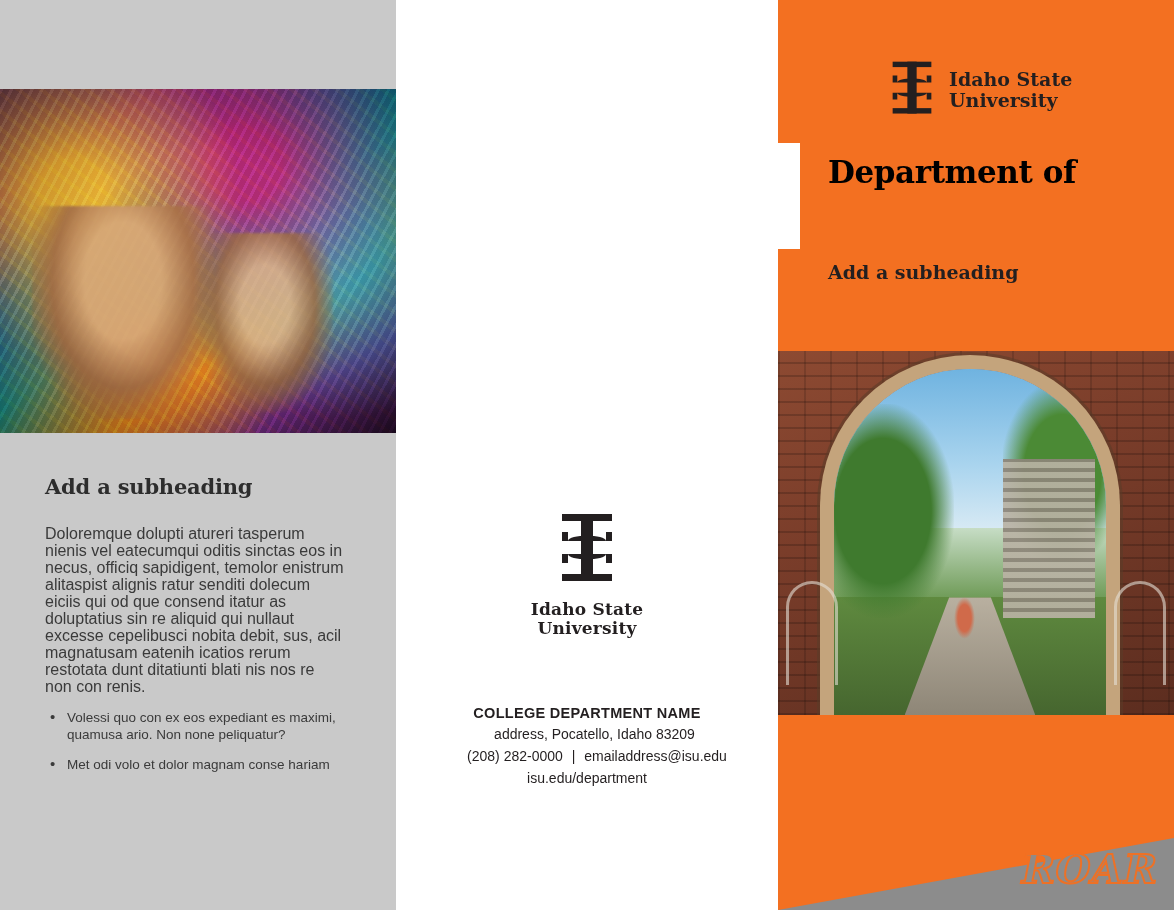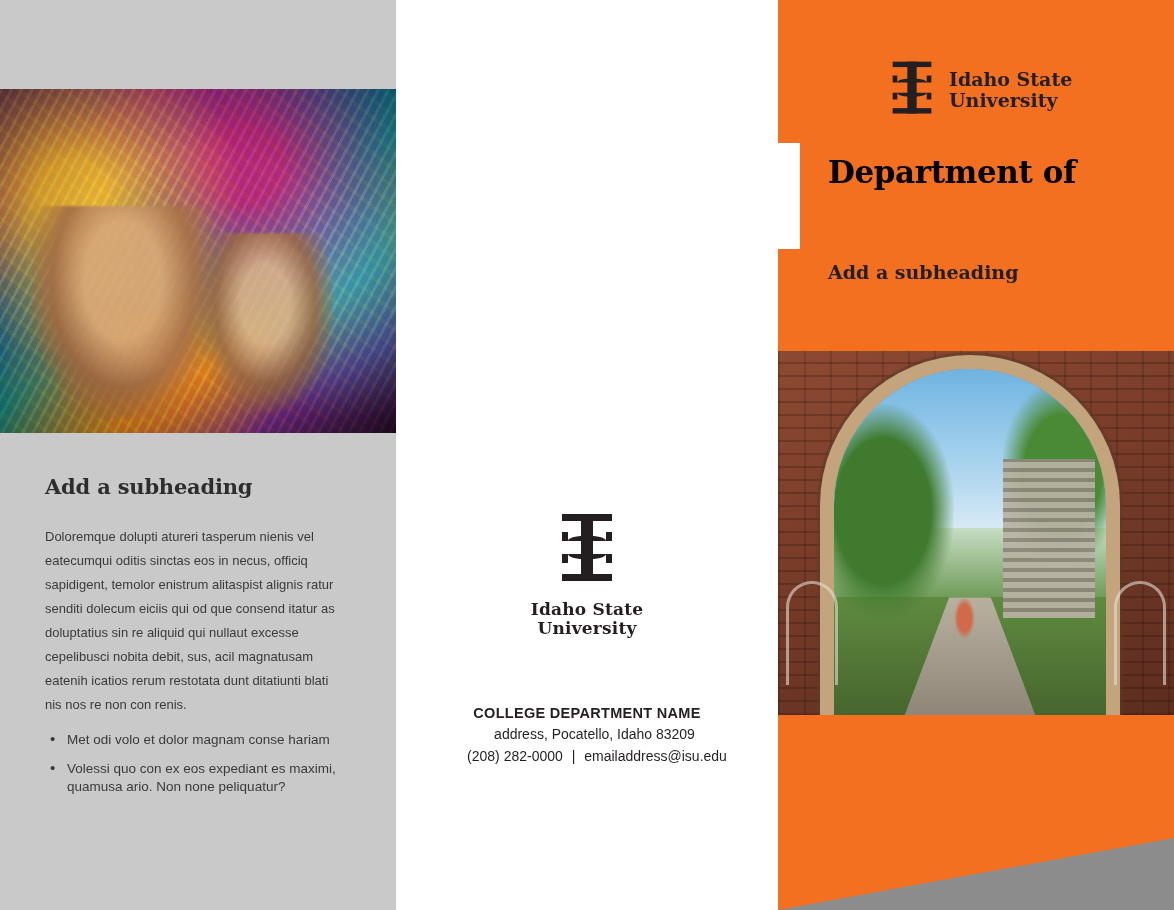--- a/index.html
+++ b/index.html
@@ -76,22 +76,22 @@
   }
   .left-subheading {
     font-family: "DejaVu Serif", serif;
     font-weight: bold;
     font-size: 21px;
     color: #2d2d2d;
     letter-spacing: -0.2px;
     margin-bottom: 26px;
   }
   .left-body {
-    font-size: 13px;
-    line-height: 24px;
+    font-size: 16px;
+    line-height: 17px;
     color: #3a3a3a;
   }
   .left-list {
     margin-top: 14px;
     list-style: none;
   }
   .left-list li {
     position: relative;
     padding-left: 22px;
     margin-bottom: 12px;
@@ -299,22 +299,22 @@
       <div class="dancer-feathers"></div>
       <div class="dancer-figure"></div>
       <div class="dancer-figure2"></div>
       <div class="vignette"></div>
     </div>
 
     <div class="left-content">
       <div class="left-subheading">Add a subheading</div>
       <p class="left-body">Doloremque dolupti atureri tasperum nienis vel eatecumqui oditis sinctas eos in necus, officiq sapidigent, temolor enistrum alitaspist alignis ratur senditi dolecum eiciis qui od que consend itatur as doluptatius sin re aliquid qui nullaut excesse cepelibusci nobita debit, sus, acil magnatusam eatenih icatios rerum restotata dunt ditatiunti blati nis nos re non con renis.</p>
       <ul class="left-list">
+        <li>Volessi quo con ex eos expediant es maximi, quamusa ario. Non none peliquatur?</li>
         <li>Met odi volo et dolor magnam conse hariam</li>
-        <li>Volessi quo con ex eos expediant es maximi, quamusa ario. Non none peliquatur?</li>
       </ul>
     </div>
   </div>
 
   <div class="panel-mid">
 
     <div class="mid-logo-block">
       <span class="isu-mark">
         <svg width="62" height="76" viewBox="0 0 62 76" aria-hidden="true">
           <rect x="6" y="4" width="50" height="7" fill="#231f20"></rect>
@@ -334,20 +334,21 @@
     </div>
 
     <div class="mid-contact">
       <div class="mid-dept">COLLEGE DEPARTMENT NAME</div>
       <div class="mid-address">address, Pocatello, Idaho 83209</div>
       <div class="mid-phoneline">
         <span>(208) 282-0000</span>
         <span class="mid-sep">|</span>
         <span>emailaddress@isu.edu</span>
       </div>
+      <div class="mid-web">isu.edu/department</div>
     </div>
   </div>
 
   <div class="panel-right">
 
     <div class="right-logo">
       <span class="isu-mark">
         <svg width="48" height="60" viewBox="0 0 62 76" aria-hidden="true">
           <rect x="6" y="4" width="50" height="7" fill="#231f20"></rect>
           <rect x="6" y="64" width="50" height="7" fill="#231f20"></rect>
@@ -381,15 +382,18 @@
         <div class="rp-tree-r"></div>
         <div class="rp-building"></div>
         <div class="rp-path"></div>
         <div class="rp-people"></div>
       </div>
       <div class="rp-railing"></div>
       <div class="rp-railing2"></div>
     </div>
 
     <div class="right-gray-wedge"></div>
+    <div class="roar">
+      <span class="roar-inner">ROAR</span>
+    </div>
   </div>
 
 </div>
 
 </body></html>

